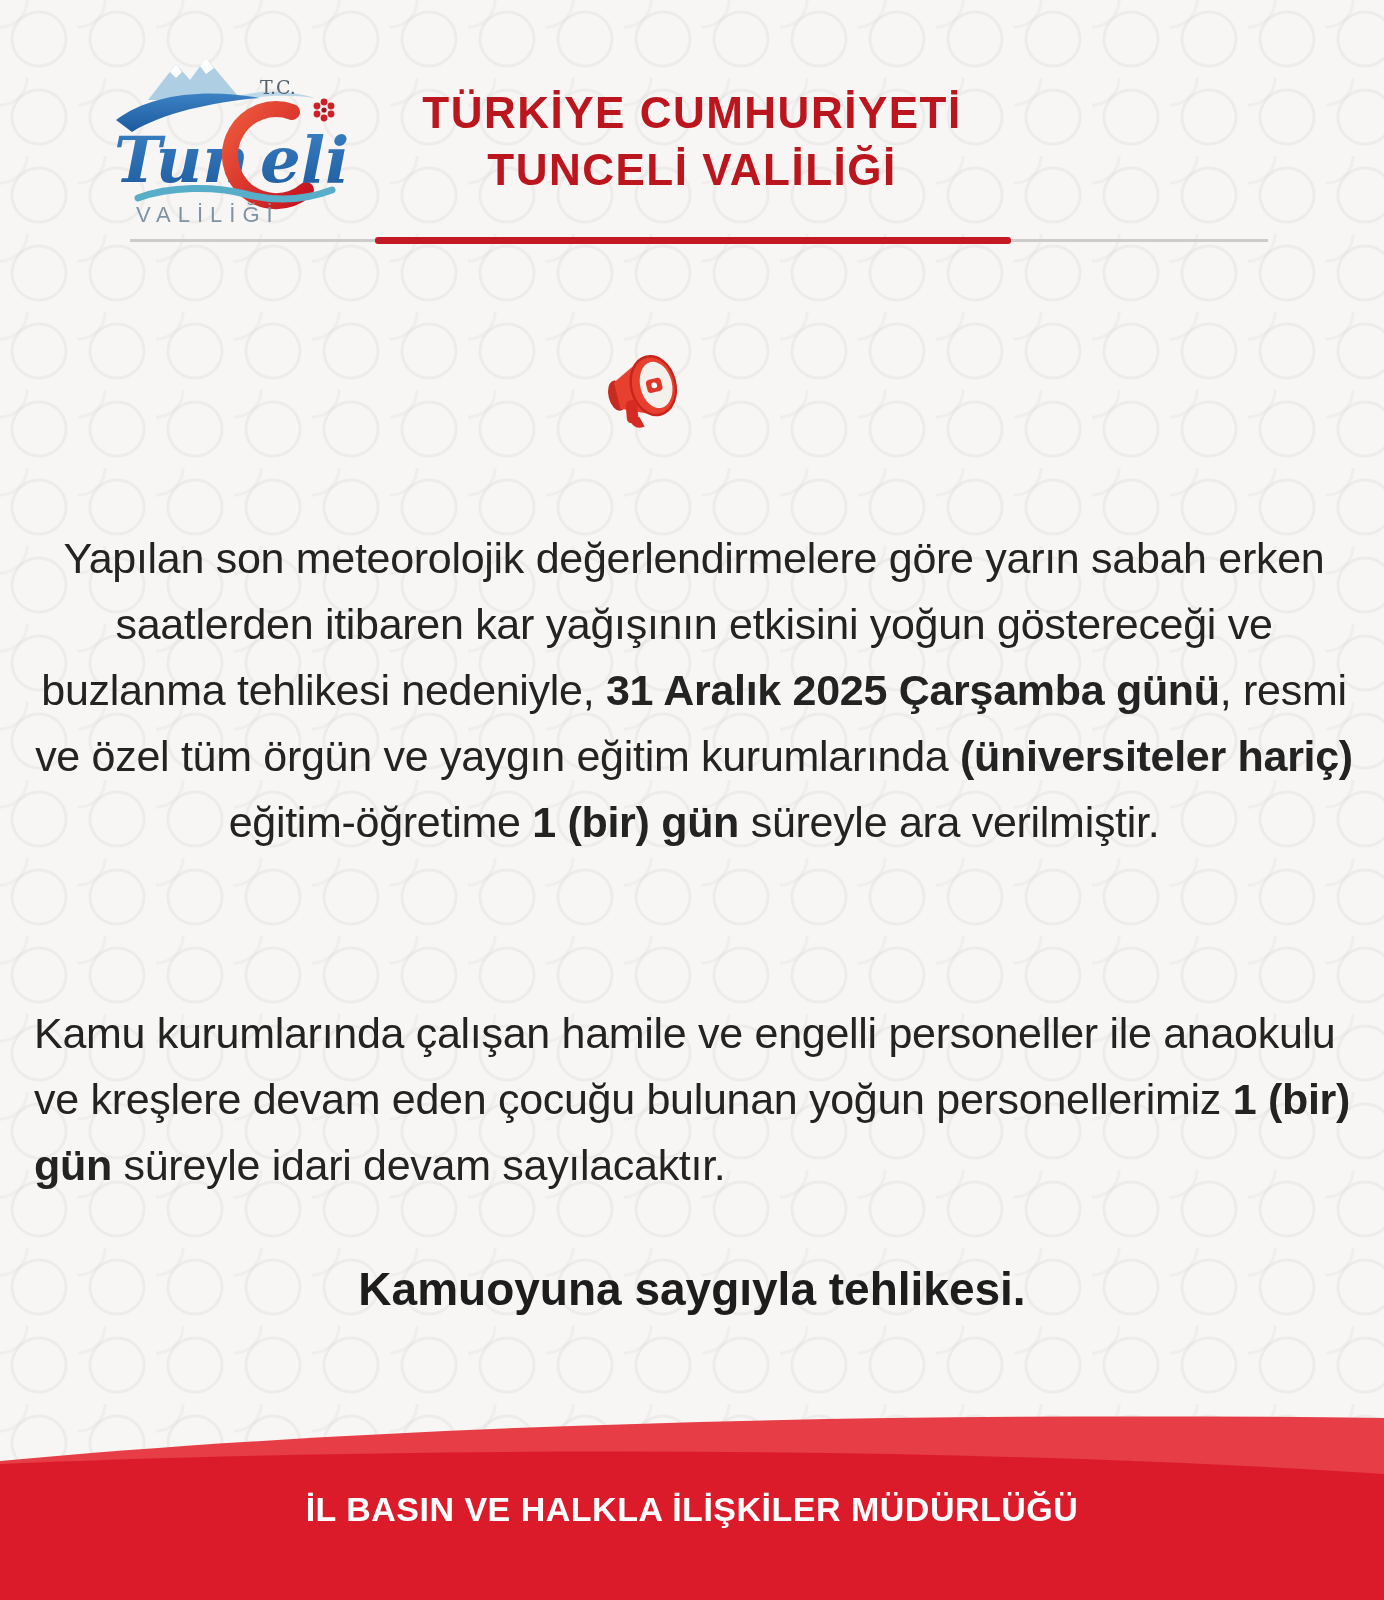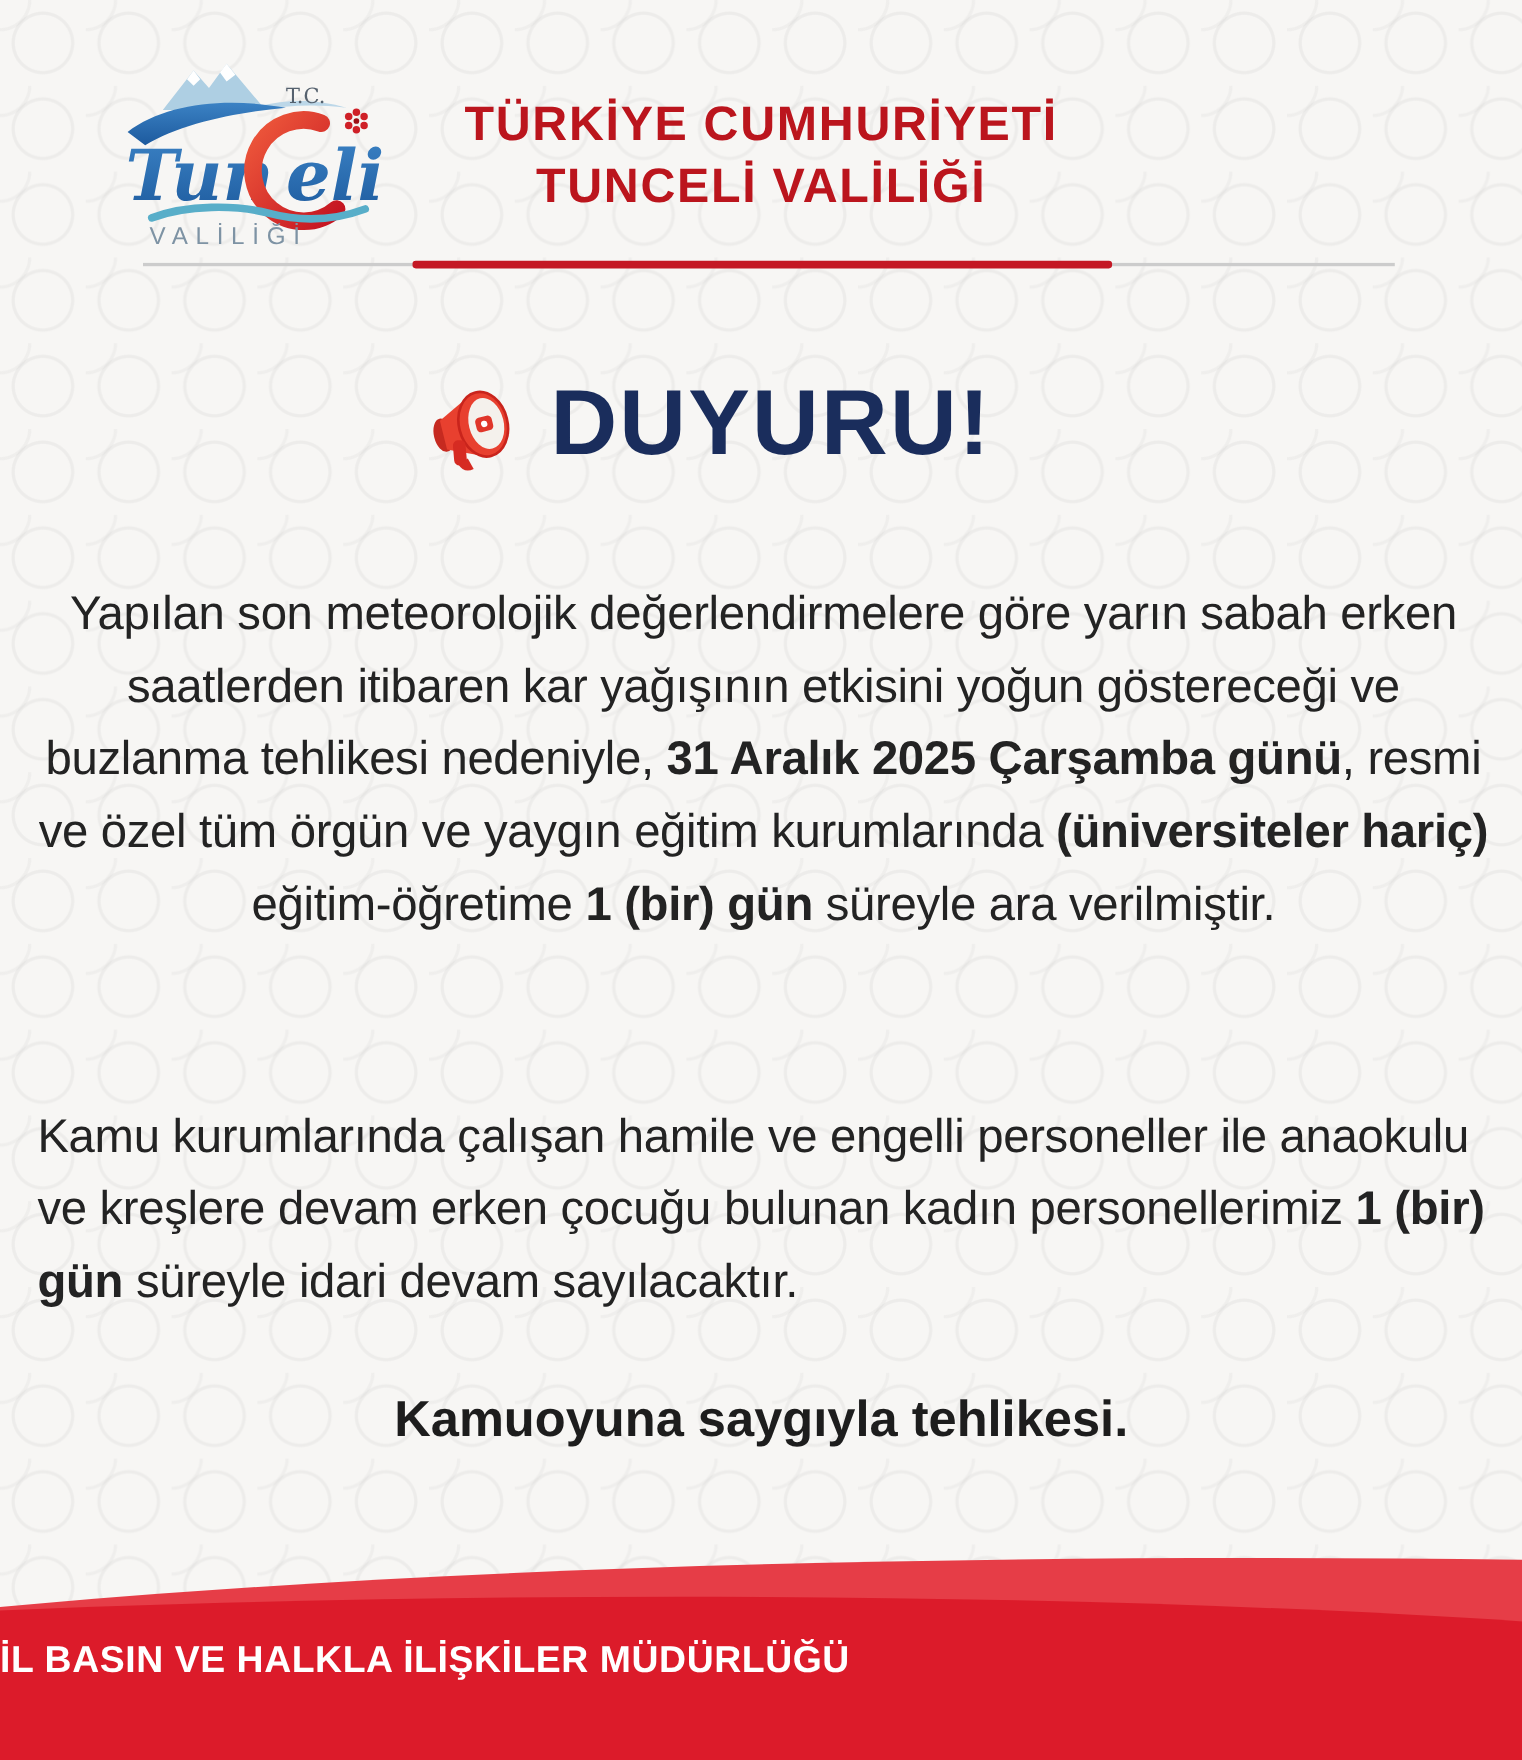--- a/index.html
+++ b/index.html
@@ -52,21 +52,21 @@
     position:absolute;left:0;top:1262px;width:100%;
     text-align:center;
     font-size:46px;font-weight:bold;color:#1d1d1d;
   }
 
   
   .footer-band{position:absolute;left:0;bottom:0;width:100%;height:192px;}
   .footer-svg{position:absolute;left:0;bottom:0;width:100%;height:192px;display:block;}
   .footer-text{
     position:absolute;left:0;top:82px;width:100%;
-    text-align:left;
+    text-align:center;
     font-size:34px;font-weight:bold;letter-spacing:0.5px;
     color:#ffffff;
   }
 </style>
 </head>
 <body>
 
 <div class="page">
 
   <div class="logo">
@@ -132,25 +132,24 @@
           <ellipse cx="63" cy="57" rx="23" ry="31" fill="#e8402f"></ellipse>
           <ellipse cx="63" cy="57" rx="23" ry="31" fill="none" stroke="#c9241c" stroke-width="2.5"></ellipse>
           <ellipse cx="66" cy="57" rx="16.5" ry="24.5" fill="#f4f1ec"></ellipse>
           <rect x="56" y="50" width="16" height="14" rx="4" fill="#e0362a"></rect>
           <circle cx="64" cy="57" r="3" fill="#ffffff"></circle>
           <rect x="29" y="66" width="12" height="24" rx="5" fill="#d62b22" transform="rotate(9 35 78)"></rect>
           <path d="M31,88 q3,10 13,8 l-3,-11 z" fill="#d62b22"></path>
         </g>
       </svg>
     </span>
-    <span class="title-text">DUYURU!</span>
   </div>
 
   <p class="body-para para1"><span>Yapılan son meteorolojik değerlendirmelere göre yarın sabah erken saatlerden itibaren kar yağışının etkisini yoğun göstereceği ve buzlanma tehlikesi nedeniyle, </span><b>31 Aralık 2025 Çarşamba günü</b><span>, resmi ve özel tüm örgün ve yaygın eğitim kurumlarında </span><b>(üniversiteler hariç)</b><span> eğitim-öğretime </span><b>1 (bir) gün</b><span> süreyle ara verilmiştir.</span></p>
-  <p class="body-para para2"><span>Kamu kurumlarında çalışan hamile ve engelli personeller ile anaokulu ve kreşlere devam erken çocuğu bulunan kadın personellerimiz </span><b>1 (bir) gün</b><span> süreyle idari devam sayılacaktır.</span></p>
+  <p class="body-para para2"><span>Kamu kurumlarında çalışan hamile ve engelli personeller ile anaokulu ve kreşlere devam eden çocuğu bulunan yoğun personellerimiz </span><b>1 (bir) gün</b><span> süreyle idari devam sayılacaktır.</span></p>
 
   <div class="closing">Kamuoyuna saygıyla tehlikesi.</div>
 
   <div class="footer-band">
     <svg class="footer-svg" viewBox="0 0 1384 192" preserveAspectRatio="none">
       <path d="M0,53 C 420,14 920,4 1384,10 L1384,192 L0,192 Z" fill="#e63d47"></path>
       <path d="M0,56 C 430,38 960,38 1384,66 L1384,192 L0,192 Z" fill="#dc1b2a"></path>
     </svg>
     <div class="footer-text">İL BASIN VE HALKLA İLİŞKİLER MÜDÜRLÜĞÜ</div>
   </div>

